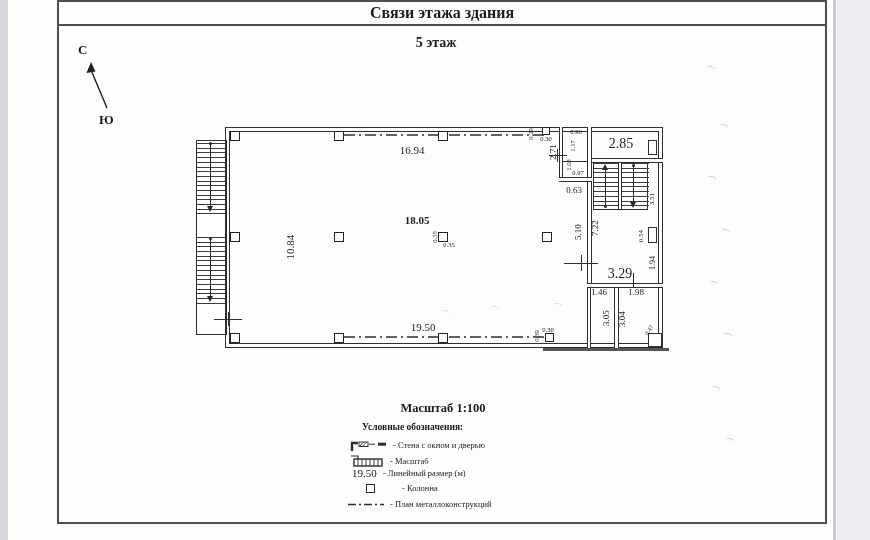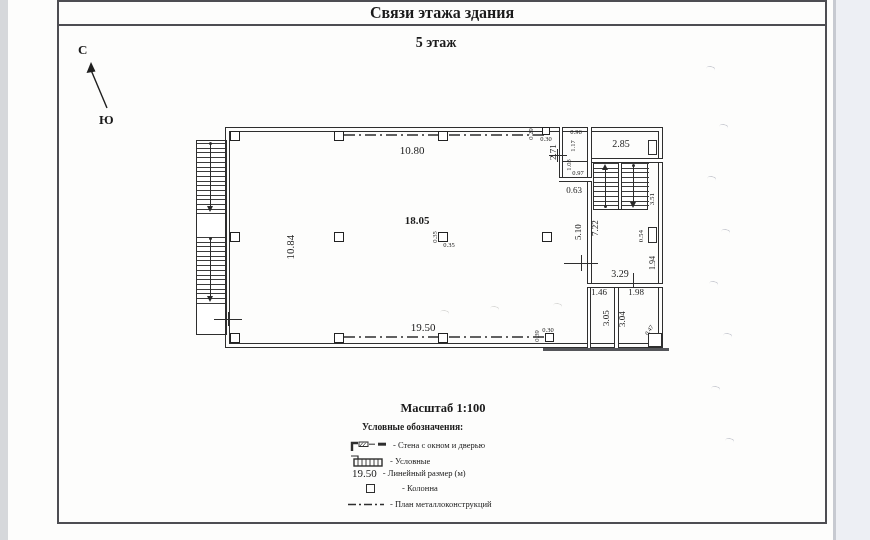--- a/index.html
+++ b/index.html
@@ -12,21 +12,21 @@
   .edge-l{position:absolute;left:0;top:0;width:8px;height:540px;background:#d6d8db;}
   .edge-r{position:absolute;left:833px;top:0;width:3px;height:540px;background:#c7cad1;}
   .fline{position:absolute;background:#4d4d52;}
   .t{position:absolute;color:#1b1b1b;white-space:nowrap;}
   .ctr{transform:translate(-50%,-50%);}
   .b{font-weight:bold;}
   
   .dim{position:absolute;color:#1d1d1d;white-space:nowrap;transform:translate(-50%,-50%);
        font-family:"Liberation Serif",serif;font-size:11px;line-height:1;}
   .dim.v{transform:translate(-50%,-50%) rotate(-90deg);}
-  .s10{font-size:10px}.s9{font-size:9px}.s8{font-size:8px}.s7{font-size:7px}.s6{font-size:6.5px}
+  .s10{font-size:14px}.s9{font-size:9px}.s8{font-size:8px}.s7{font-size:7px}.s6{font-size:6.5px}
   .rot47{transform:translate(-50%,-50%) rotate(-55deg);font-size:6px;}
   
   .outer-wall{position:absolute;left:225px;top:127px;width:438px;height:221px;
       border:1.2px solid #2e2e2e;box-sizing:border-box;}
   .outer-wall::after{content:"";position:absolute;inset:3px;border:1px solid #2e2e2e;}
   .wallv{position:absolute;width:5px;background:#fff;border-left:1px solid #2e2e2e;
       border-right:1px solid #2e2e2e;box-sizing:border-box;}
   .wallh{position:absolute;height:5px;background:#fff;border-top:1px solid #2e2e2e;
       border-bottom:1px solid #2e2e2e;box-sizing:border-box;}
   .thin{width:4px;}
@@ -137,21 +137,21 @@
 <div class="line-h" style="left:549px;top:155px;width:18px;"></div>
 <div class="line-v" style="left:557px;top:149px;height:13px;"></div>
 <div class="line-h" style="left:564px;top:263px;width:34px;"></div>
 <div class="line-v" style="left:581px;top:255px;height:16px;"></div>
 <div class="line-h" style="left:214px;top:319px;width:28px;"></div>
 <div class="line-v" style="left:228px;top:312px;height:14px;"></div>
 <div class="line-v" style="left:633px;top:273px;height:15px;"></div>
 
 <div class="shadow-line" style="left:543px;top:348px;width:126px;height:3px;"></div>
 
-<span class="dim" style="left:412px;top:150px;">10.80</span>
+<span class="dim" style="left:412px;top:150px;">16.94</span>
 <span class="dim" style="left:417px;top:220px;font-weight:bold;">18.05</span>
 <span class="dim v" style="left:290px;top:247px;">10.84</span>
 <span class="dim" style="left:423px;top:327px;">19.50</span>
 <span class="dim v s6" style="left:435px;top:237px;">0.35</span>
 <span class="dim s6" style="left:449px;top:245px;">0.35</span>
 <span class="dim v s6" style="left:531px;top:134px;">0.29</span>
 <span class="dim s6" style="left:546px;top:139px;">0.30</span>
 <span class="dim s6" style="left:576px;top:132px;">0.96</span>
 <span class="dim v s6" style="left:573px;top:146px;">1.17</span>
 <span class="dim v s9" style="left:553px;top:152px;">2.71</span>
@@ -193,21 +193,21 @@
   <svg width="34" height="15" viewBox="0 0 34 15">
     <path d="M1,3 h7 v3" fill="none" stroke="#2e2e2e" stroke-width="1.2"></path>
     <rect x="4" y="6" width="28" height="7" fill="none" stroke="#2e2e2e" stroke-width="1.4"></rect>
     <line x1="8" y1="6" x2="8" y2="13" stroke="#2e2e2e" stroke-width="0.9"></line>
     <line x1="12" y1="6" x2="12" y2="13" stroke="#2e2e2e" stroke-width="0.9"></line>
     <line x1="16" y1="6" x2="16" y2="13" stroke="#2e2e2e" stroke-width="0.9"></line>
     <line x1="20" y1="6" x2="20" y2="13" stroke="#2e2e2e" stroke-width="0.9"></line>
     <line x1="24" y1="6" x2="24" y2="13" stroke="#2e2e2e" stroke-width="0.9"></line>
     <line x1="28" y1="6" x2="28" y2="13" stroke="#2e2e2e" stroke-width="0.9"></line>
   </svg>
-  <span class="legend-label">- Условные</span>
+  <span class="legend-label">- Масштаб</span>
 </div>
 
 <div class="legend-row" style="left:352px;top:467px;">
   <span style="font-family:'Liberation Serif',serif;font-size:11px;color:#1b1b1b;">19.50</span>
   <span class="legend-label">- Линейный размер (м)</span>
 </div>
 
 <div class="legend-row" style="left:366px;top:483px;">
   <span style="display:inline-block;width:9px;height:9px;border:1.5px solid #2e2e2e;box-sizing:border-box;"></span>
   <span class="legend-label" style="margin-left:21px;">- Колонна</span>

